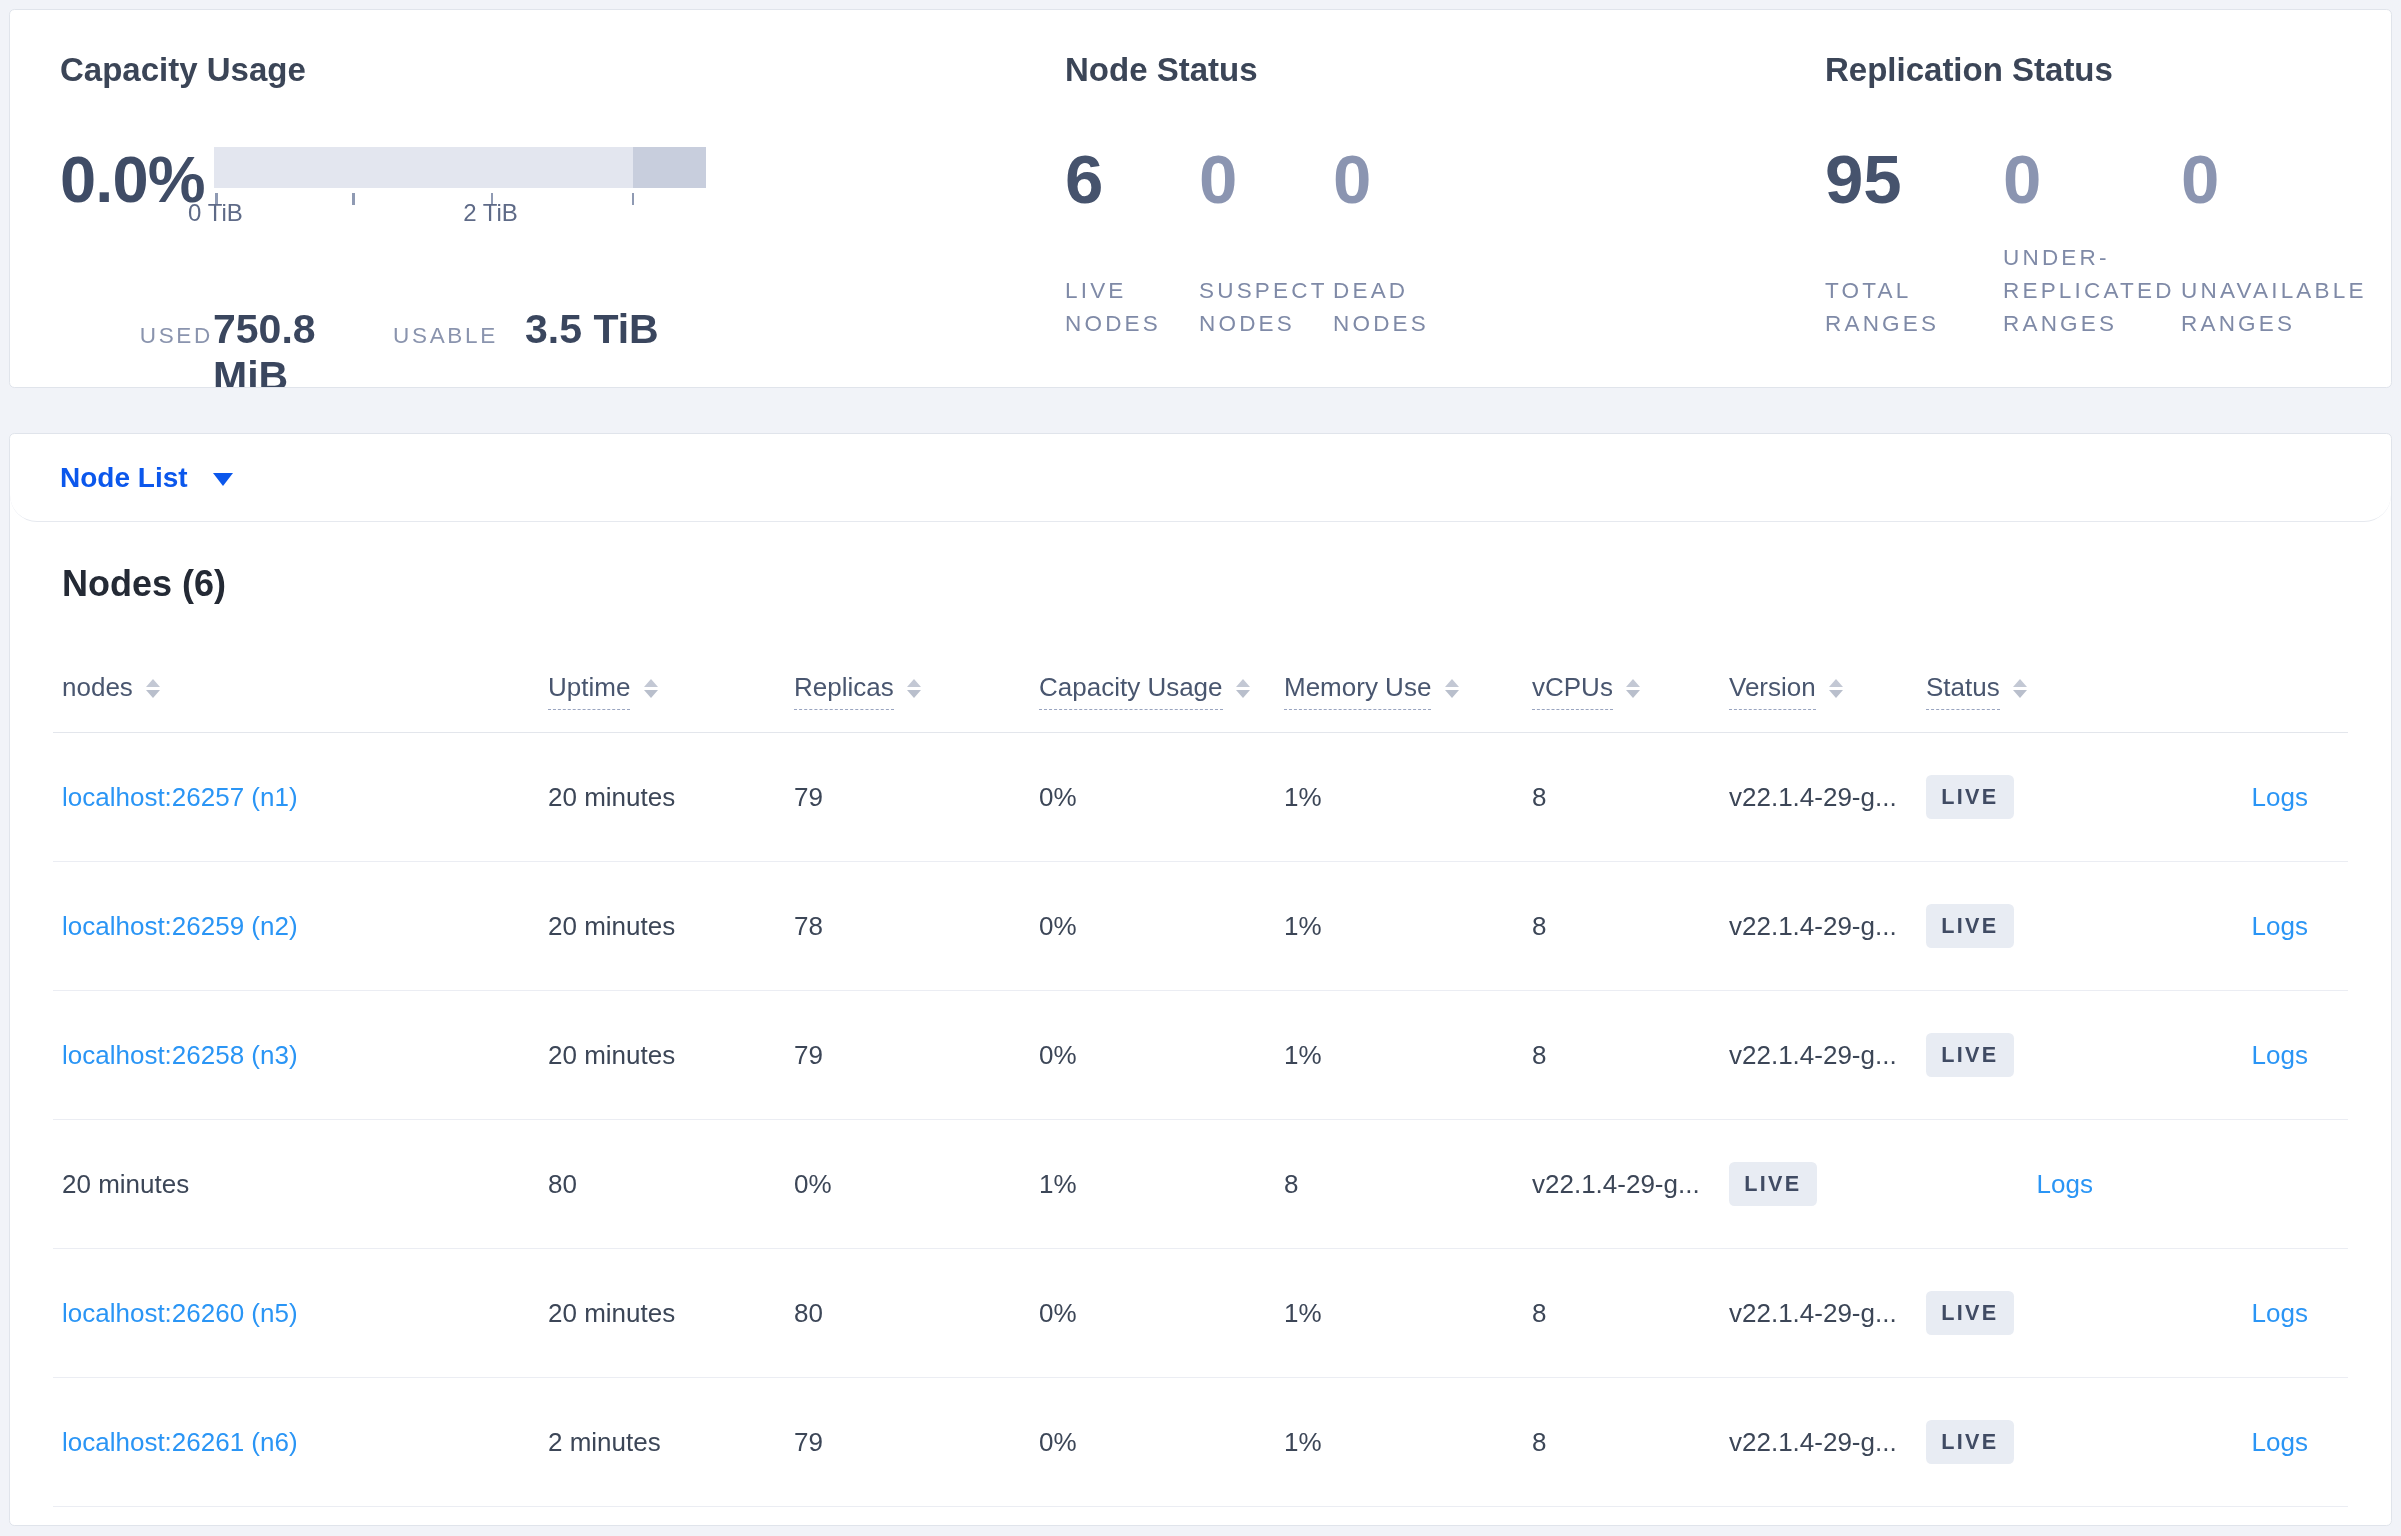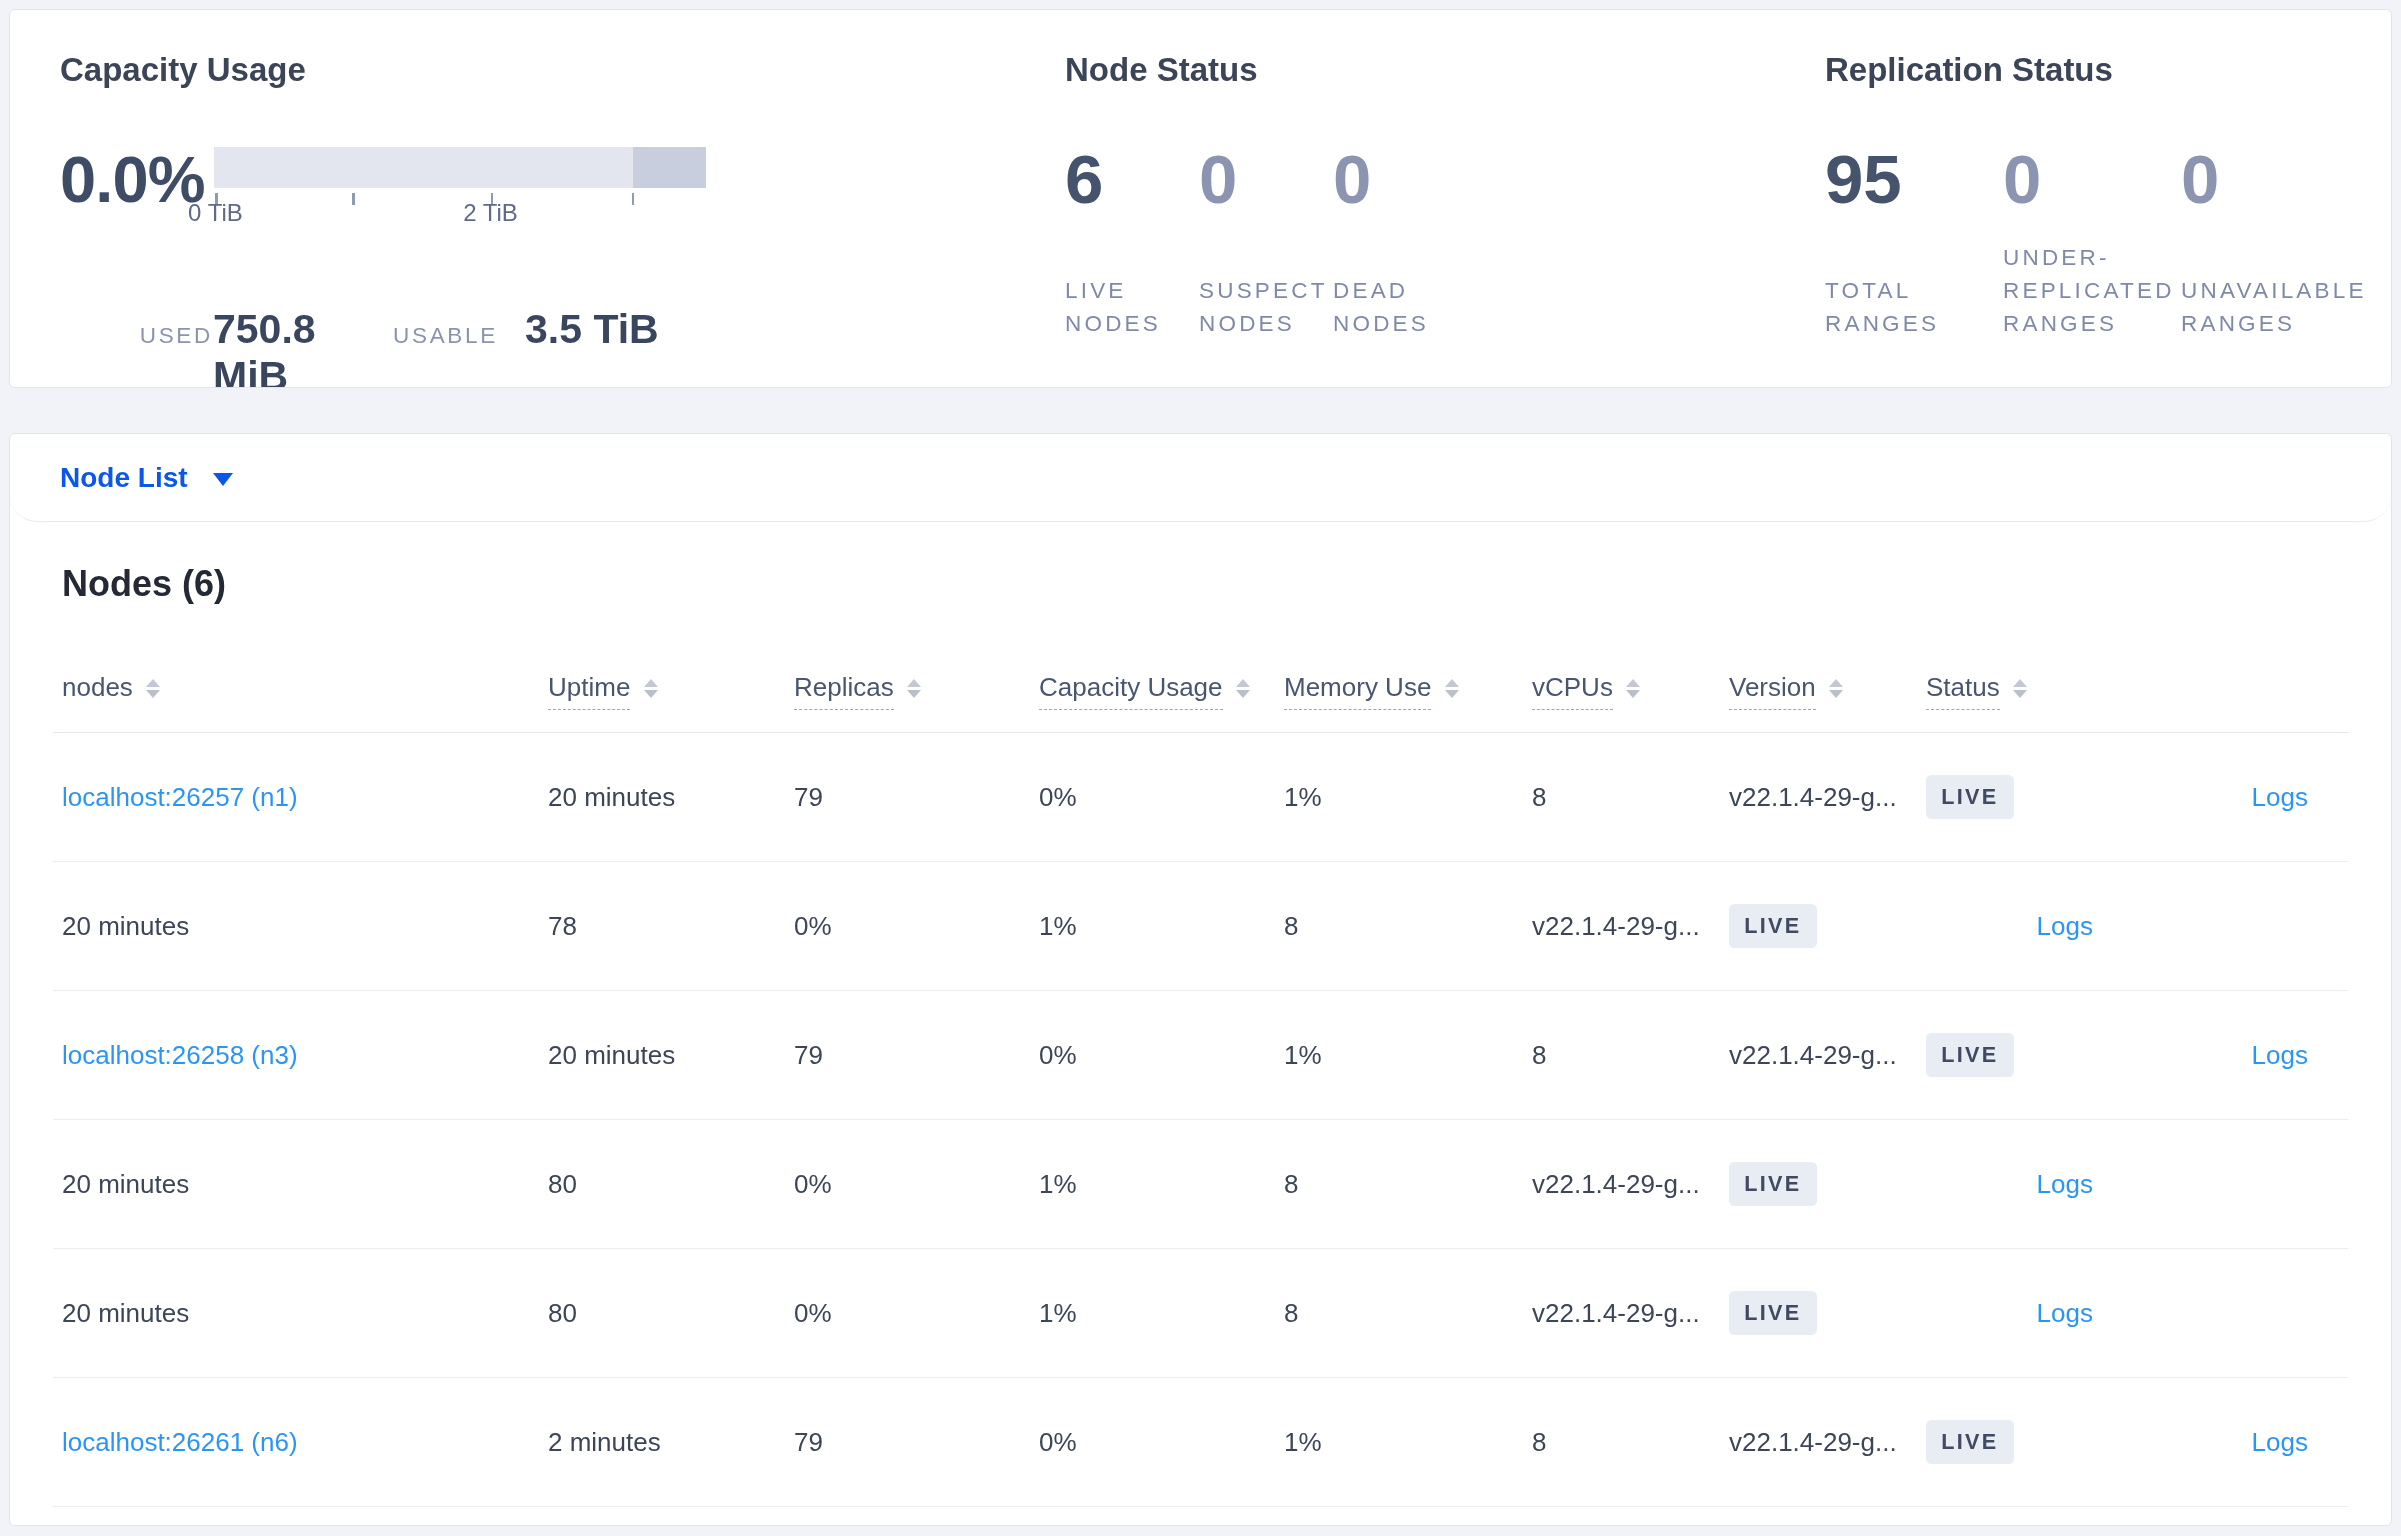--- a/index.html
+++ b/index.html
@@ -282,20 +282,21 @@
             <div class="td">20 minutes</div>
             <div class="td">79</div>
             <div class="td">0%</div>
             <div class="td">1%</div>
             <div class="td">8</div>
             <div class="td">v22.1.4-29-g...</div>
             <div class="td"><span class="badge">LIVE</span></div>
             <div class="td td-logs"><a class="logs-link">Logs</a></div>
           </div>
           <div class="tr">
+            <div class="td"><a class="node-link">localhost:26259 (n2)</a></div>
             <div class="td">20 minutes</div>
             <div class="td">78</div>
             <div class="td">0%</div>
             <div class="td">1%</div>
             <div class="td">8</div>
             <div class="td">v22.1.4-29-g...</div>
             <div class="td"><span class="badge">LIVE</span></div>
             <div class="td td-logs"><a class="logs-link">Logs</a></div>
           </div>
           <div class="tr">
@@ -313,20 +314,21 @@
             <div class="td">20 minutes</div>
             <div class="td">80</div>
             <div class="td">0%</div>
             <div class="td">1%</div>
             <div class="td">8</div>
             <div class="td">v22.1.4-29-g...</div>
             <div class="td"><span class="badge">LIVE</span></div>
             <div class="td td-logs"><a class="logs-link">Logs</a></div>
           </div>
           <div class="tr">
+            <div class="td"><a class="node-link">localhost:26260 (n5)</a></div>
             <div class="td">20 minutes</div>
             <div class="td">80</div>
             <div class="td">0%</div>
             <div class="td">1%</div>
             <div class="td">8</div>
             <div class="td">v22.1.4-29-g...</div>
             <div class="td"><span class="badge">LIVE</span></div>
             <div class="td td-logs"><a class="logs-link">Logs</a></div>
           </div>
           <div class="tr">

